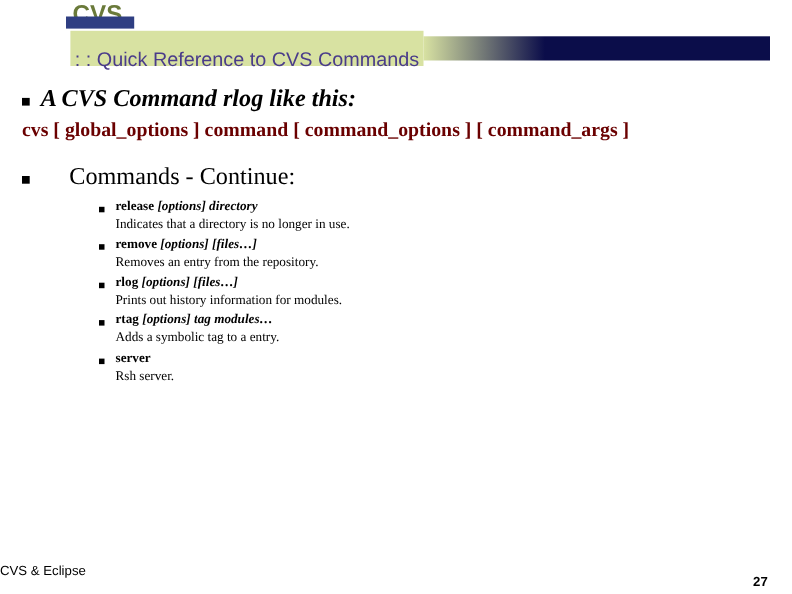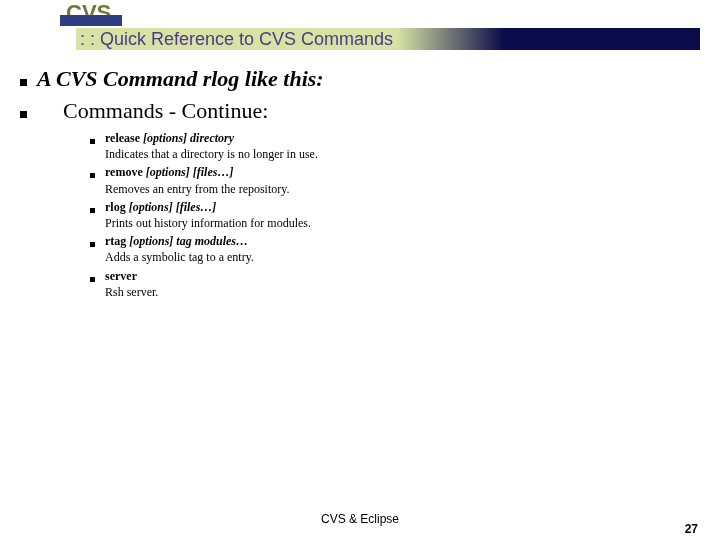--- a/index.html
+++ b/index.html
@@ -1,38 +1,38 @@
 <!DOCTYPE html>
 <html><head>
 <meta charset="utf-8">
 <style>
   * { margin: 0; padding: 0; box-sizing: border-box; }
   html, body { width: 720px; height: 540px; background: #fff; font-family: "Times New Roman", serif; color: #000; }
   .slide { width: 720px; height: 540px; position: relative; padding: 0 20px; }
   
   .subtitle-row { display: flex; align-items: center; margin-top: 2px; }
-  .sub-box { height: 22px; background: #d8e2a2; padding: 0 4px; display: inline-flex; align-items: flex-end; margin-left: 56px; }
+  .sub-box { height: 22px; background: #d8e2a2; padding: 16px 4px; display: inline-flex; align-items: flex-start; margin-left: 44px; }
   .sub-box span { font-family: Arial, sans-serif; font-size: 18px; color: #4a3c8a; }
   .sub-trail { flex: 1; height: 22px; background: linear-gradient(to right, #d8e2a2 0%, #0b0d4a 35%, #0b0d4a 100%); }
   .body { padding-top: 16px; }
   .h1-row { display: flex; align-items: baseline; margin-bottom: 6px; }
   .bullet-sq { width: 7px; height: 7px; background: #000; margin-right: 10px; margin-top: 4px; flex: none; }
   .h1 { font-style: italic; font-weight: bold; font-size: 22px; }
   .syntax { font-weight: bold; font-size: 18px; color: #6a0000; margin-top: 4px; margin-bottom: 18px; }
   .h2-row { display: flex; align-items: baseline; margin-bottom: 6px; gap: 26px; }
   .h2 { font-size: 22px; }
   .cmd-list { margin-left: 70px; margin-top: 4px; }
   .cmd-item { display: flex; align-items: flex-start; margin-bottom: 2px; }
   .sm-bullet { width: 5px; height: 5px; background: #000; margin-top: 9px; margin-right: 10px; flex: none; }
   .cmd-body { font-size: 12px; line-height: 1.35; }
   .cmd-sig { font-weight: bold; }
   .cmd-sig .opt { font-style: italic; font-weight: bold; }
   .cmd-sig .plain-it { font-style: italic; font-weight: bold; }
   .cmd-desc { font-weight: normal; }
-  .footer { position: absolute; bottom: 14px; left: 0; width: 100%; text-align: center; font-family: Arial, sans-serif; font-size: 12px; }
+  .footer { position: absolute; bottom: 14px; left: 0; width: 100%; font-family: Arial, sans-serif; font-size: 12px; }
   .pagenum { position: absolute; bottom: 4px; right: 22px; font-family: Arial, sans-serif; font-size: 12px; font-weight: bold; }
   
   .title-wrap { position: relative; height: 26px; margin-left: 46px; }
   .title-olive { font-family: Arial, sans-serif; font-weight: bold; font-size: 22px; color: #6a7a3a; position: relative; z-index: 1; }
   .title-barblock { position: absolute; bottom: 0; left: -6px; width: 62px; height: 11px; background: #2f3e82; z-index: 2; }
 </style>
 </head>
 <body>
 
 <div class="slide">
@@ -48,20 +48,21 @@
     </div>
     <div class="sub-trail"></div>
   </div>
 
   <div class="body">
 
     <div class="h1-row">
       <div class="bullet-sq"></div>
       <div class="h1">A CVS Command rlog like this:</div>
     </div>
+    <div class="syntax">cvs [ global_options ] command [ command_options ] [ command_args ]</div>
 
     <div class="h2-row">
       <div class="bullet-sq"></div>
       <div class="h2">Commands - Continue:</div>
     </div>
 
     <div class="cmd-list">
 
       <div class="cmd-item">
         <div class="sm-bullet"></div>

